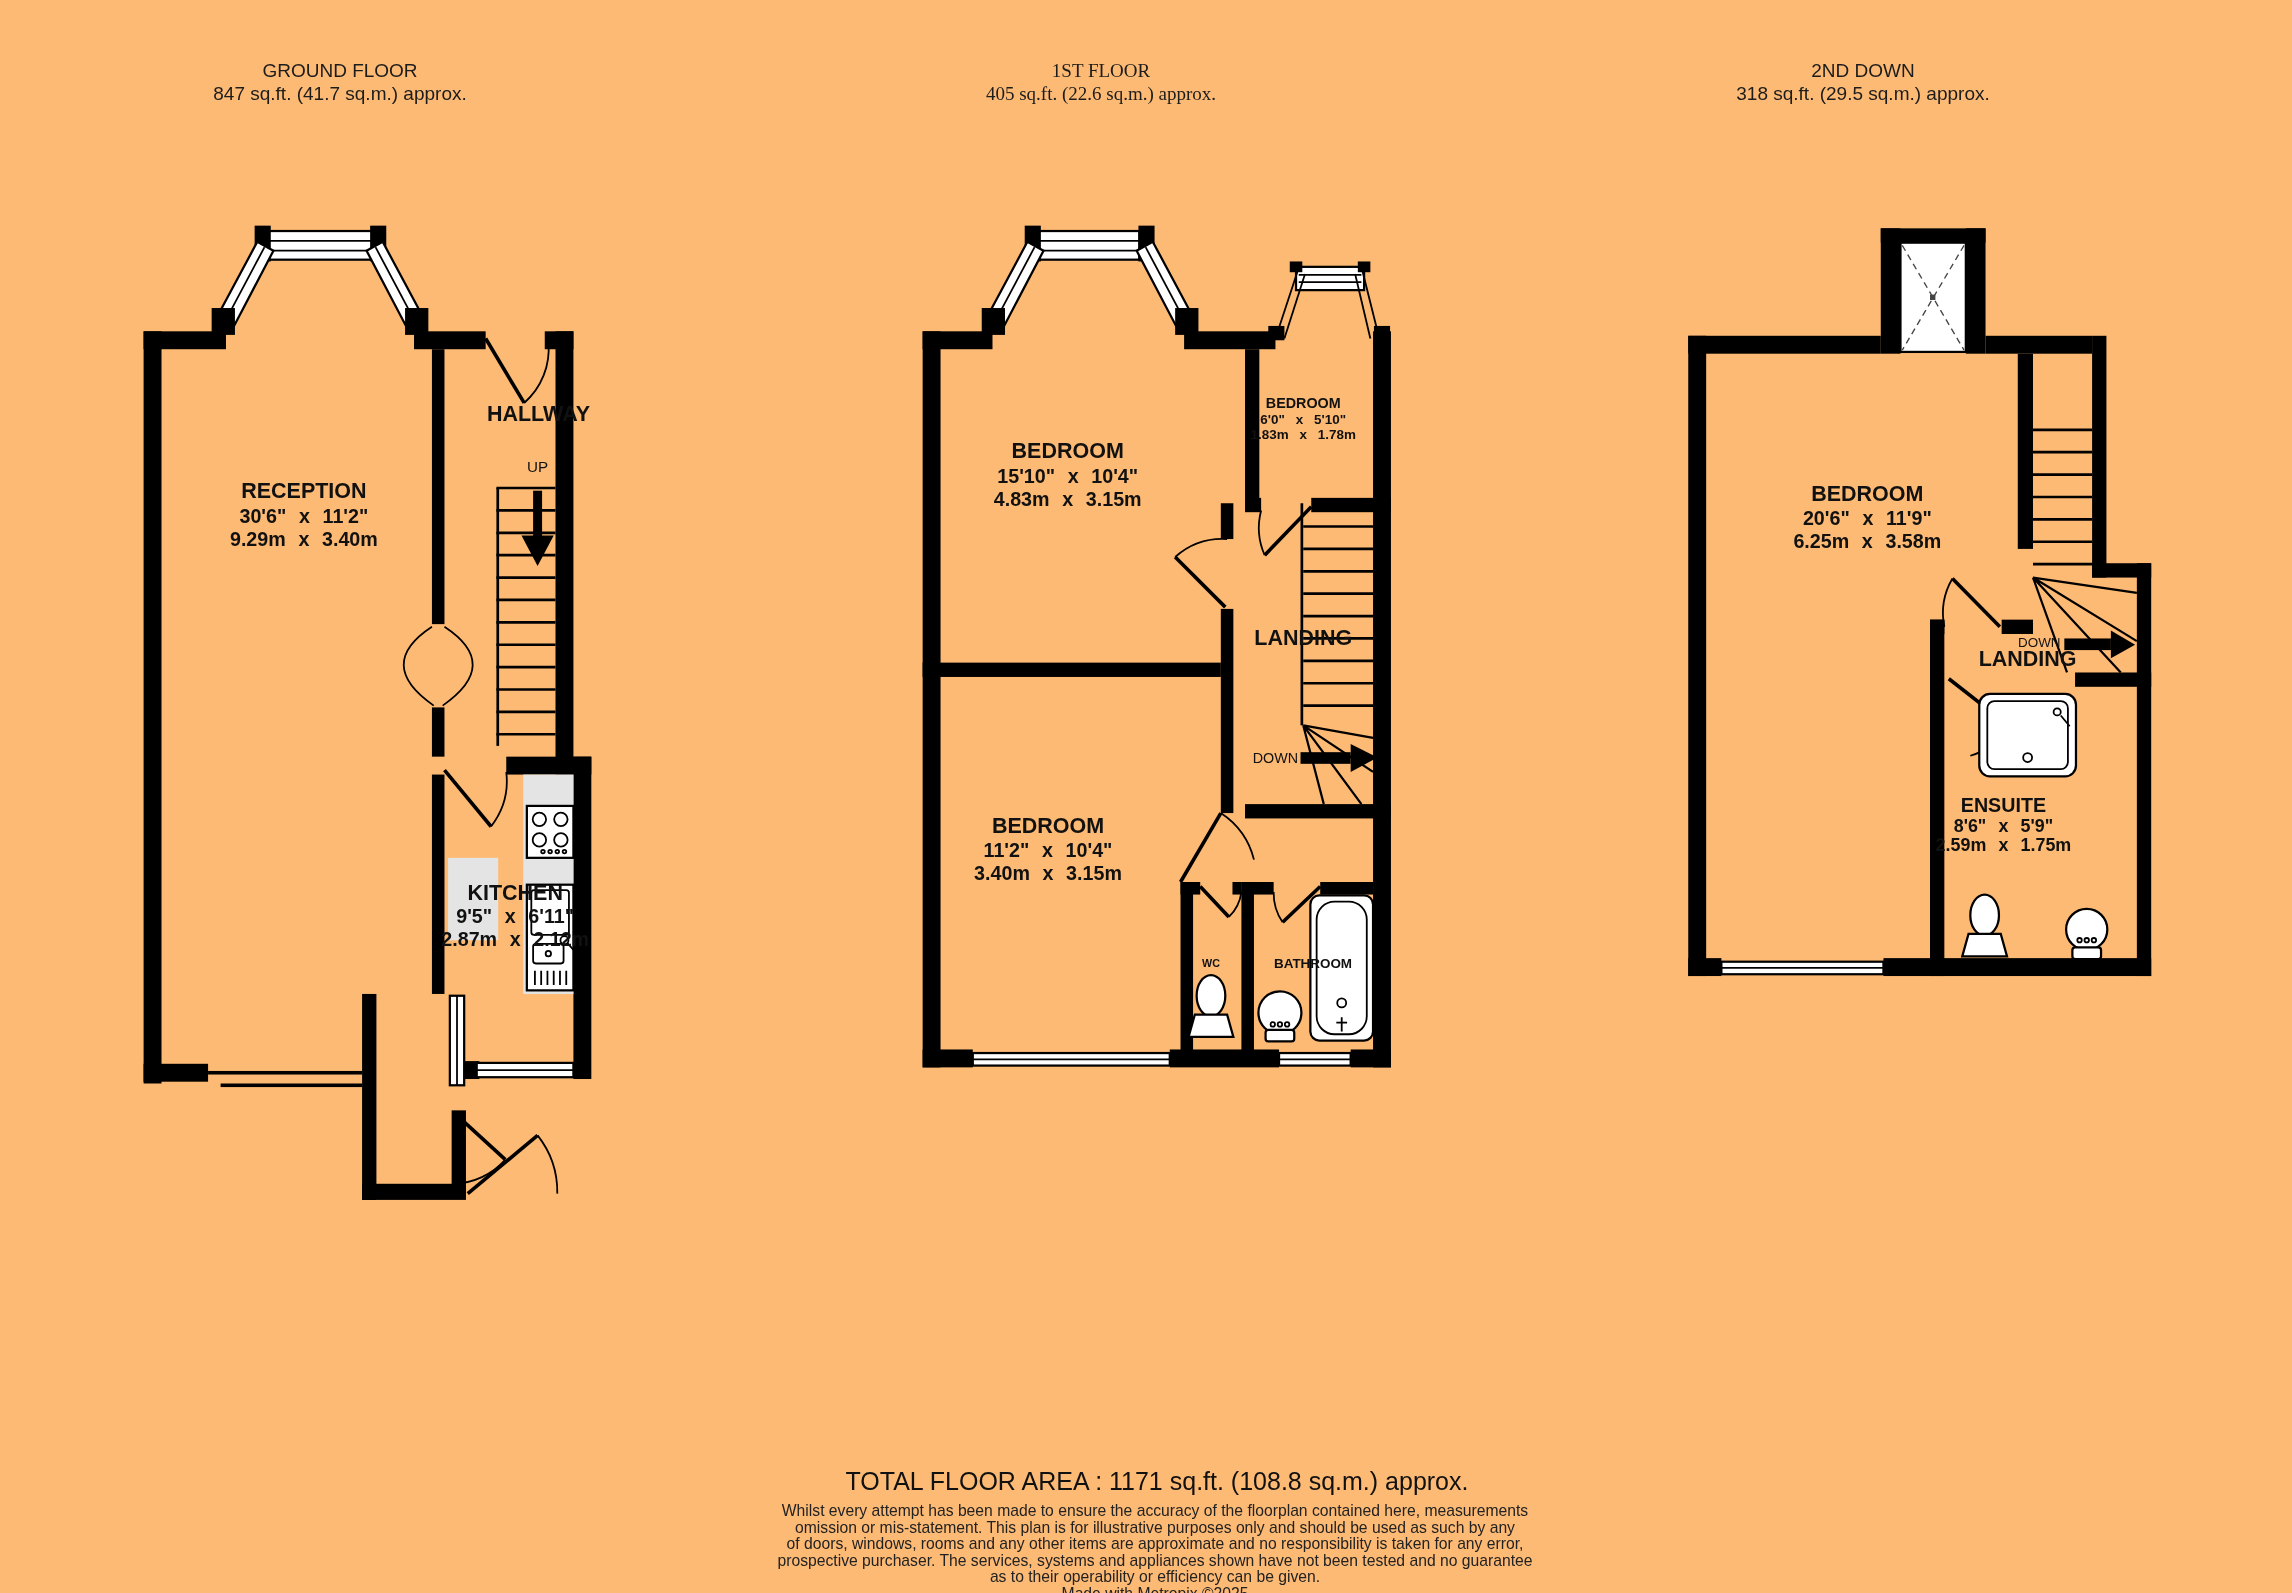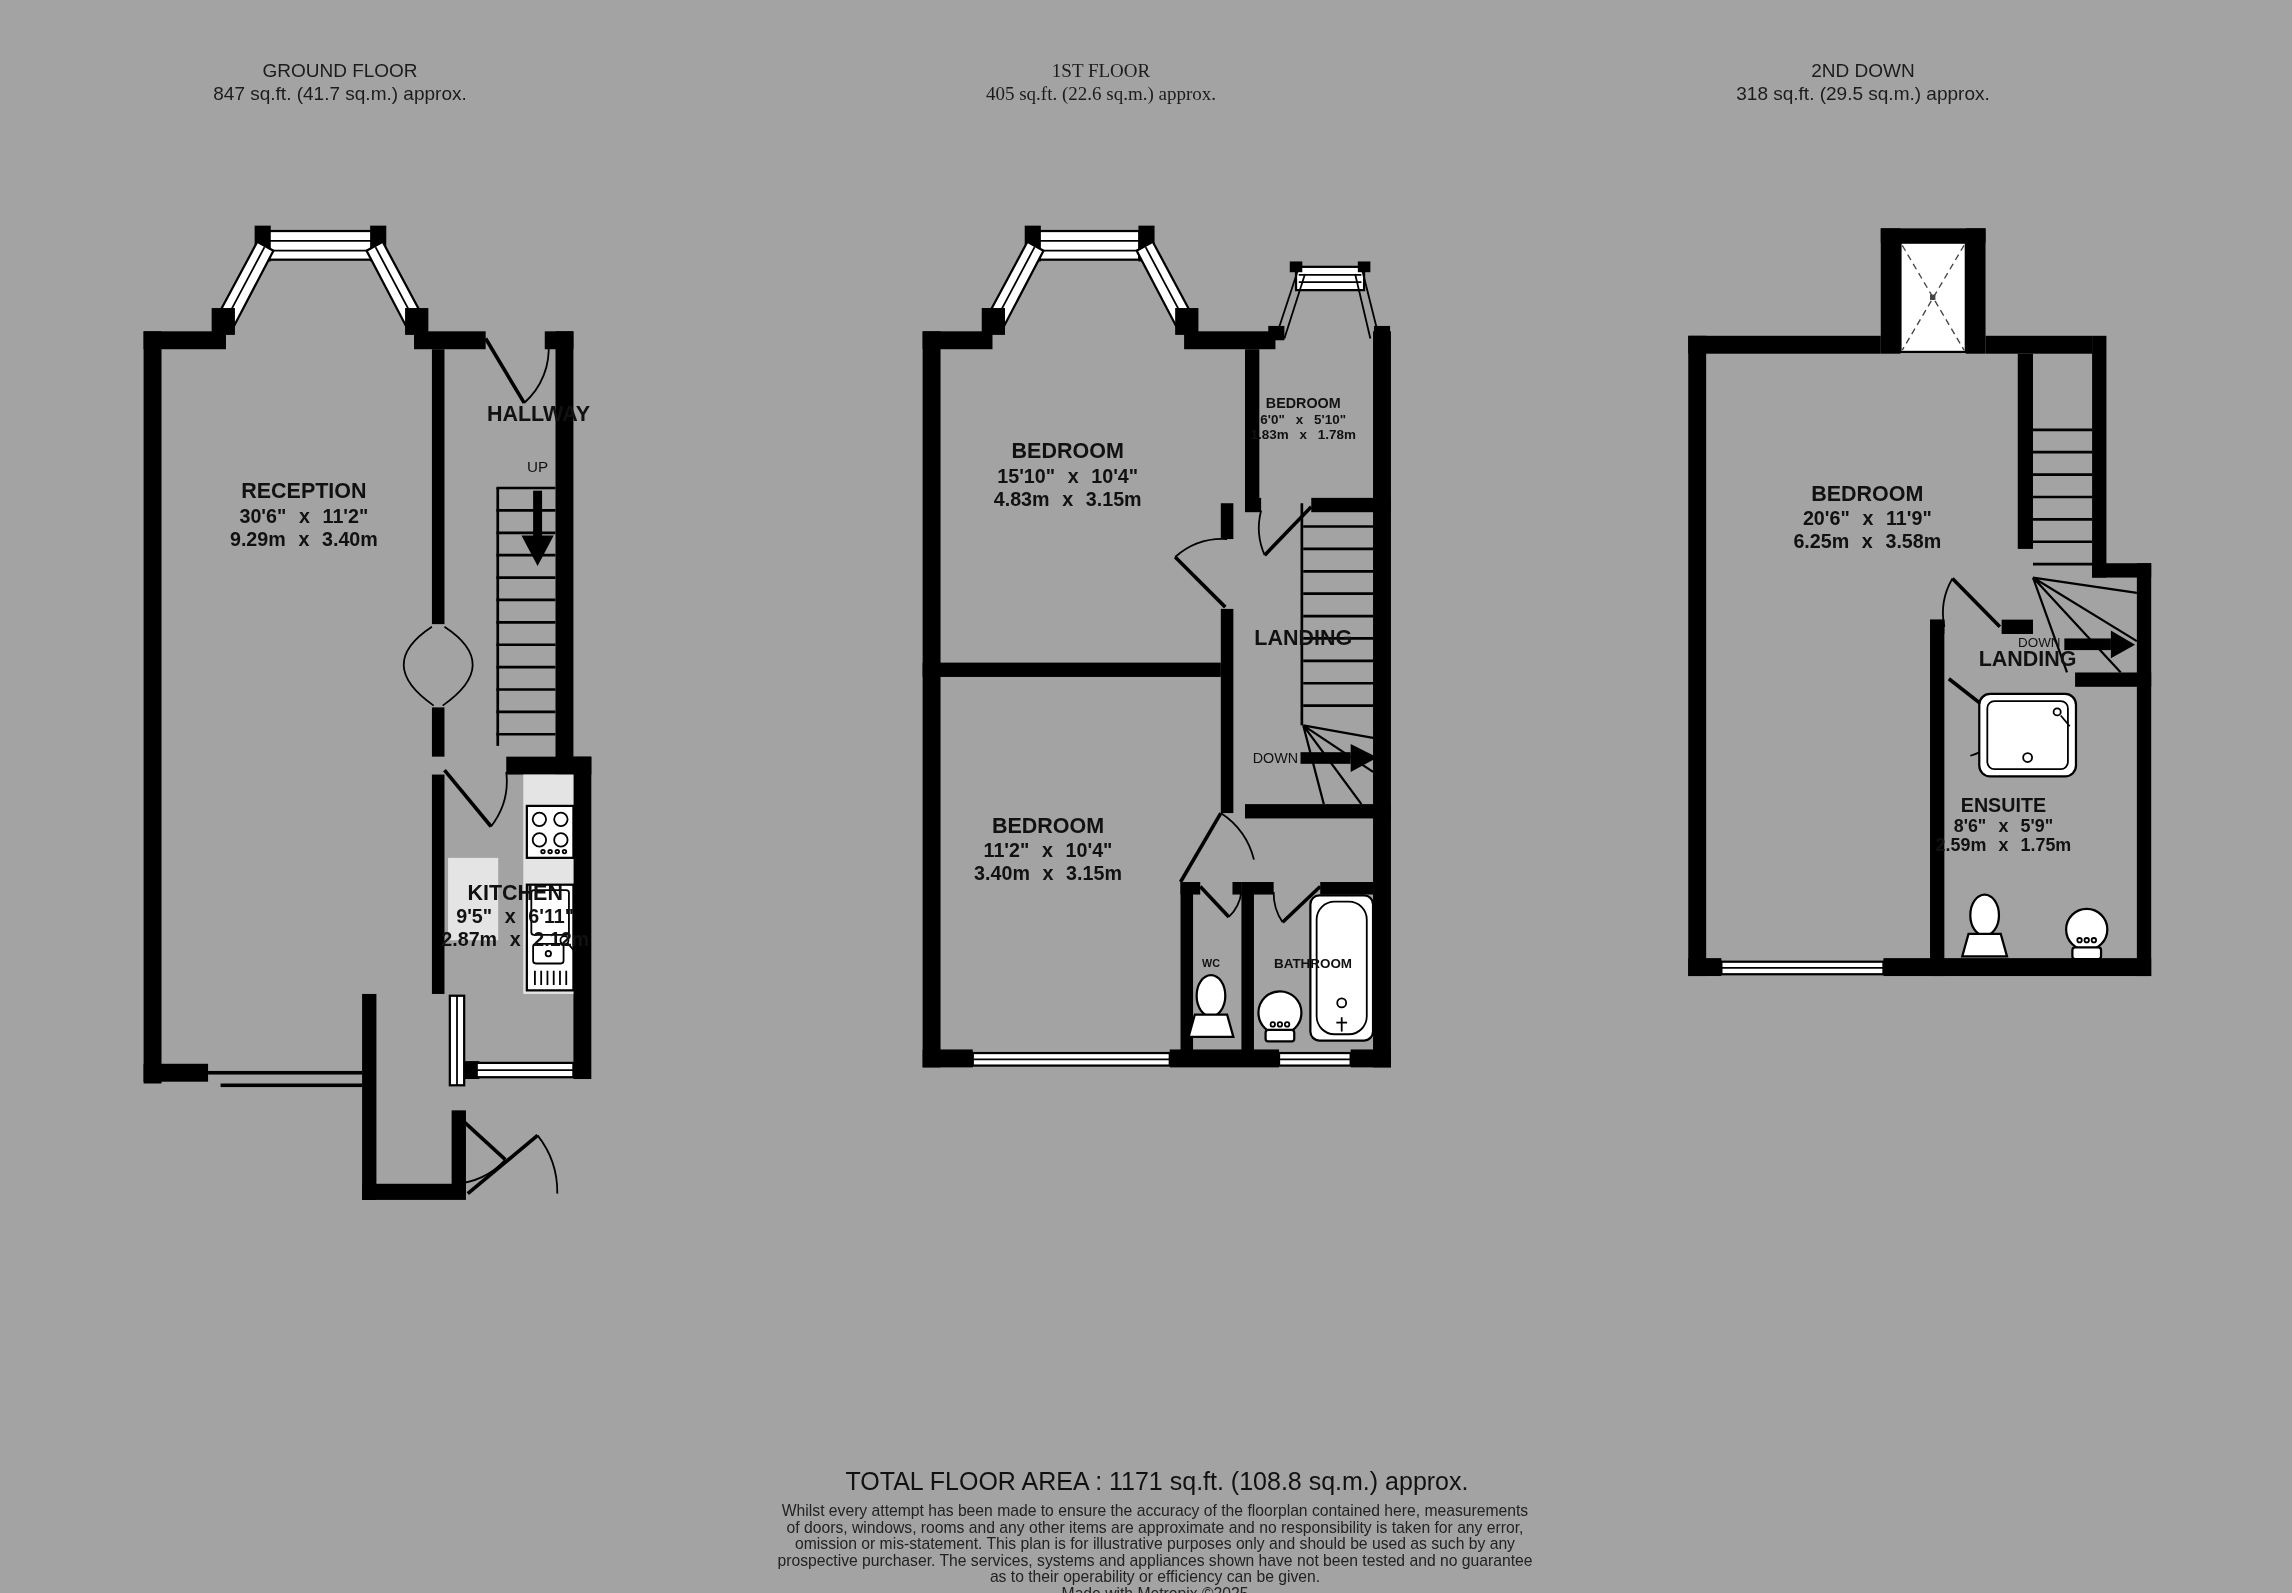--- a/index.html
+++ b/index.html
@@ -1,16 +1,16 @@
 <!DOCTYPE html>
 <html style="font-size:14.3px"><head>
 <meta charset="utf-8">
 <style>
   html,body{margin:0;padding:0;background:#fff;}
-  .canvas{position:relative;width:2293px;height:1593px;background:#a3a3a3;
+  .canvas{position:relative;width:2293px;height:1593px;background:#fdba74;
           font-family:"Liberation Sans",sans-serif;color:#111;overflow:hidden;}
   .floor-header{position:absolute;width:358px;text-align:center;font-size:19px;
                 line-height:23px;color:#1c1c1c;}
   .footer-total{position:absolute;left:575px;top:1467px;width:1164px;text-align:center;
                 font-size:25px;color:#111;}
   .footer-disclaimer{position:absolute;left:564px;top:1503px;width:1182px;text-align:center;
                      font-size:15.7px;line-height:15.7px;color:#222;}
   .footer-disclaimer div{margin-bottom:0.9px;text-align:center;}
   svg{position:absolute;left:0;top:0;}
   .lbl{font-family:"Liberation Sans",sans-serif;font-weight:bold;fill:#111;text-anchor:middle;}
@@ -327,21 +327,21 @@
       <text class="lbl" x="2264" y="744" font-size="24">LANDING</text>
       <text class="lbl" x="2237" y="907" font-size="22">ENSUITE</text>
       <text class="lbl dims" x="2237" y="929" font-size="20">8'6" x 5'9"</text>
       <text class="lbl dims" x="2237" y="950" font-size="20">2.59m x 1.75m</text>
     </g>
   </svg>
 
   <div class="footer-total">TOTAL FLOOR AREA : 1171 sq.ft. (108.8 sq.m.) approx.</div>
   <div class="footer-disclaimer">
     <div>Whilst every attempt has been made to ensure the accuracy of the floorplan contained here, measurements</div>
+    <div>omission or mis-statement. This plan is for illustrative purposes only and should be used as such by any</div>
     <div>of doors, windows, rooms and any other items are approximate and no responsibility is taken for any error,</div>
-    <div>omission or mis-statement. This plan is for illustrative purposes only and should be used as such by any</div>
     <div>prospective purchaser. The services, systems and appliances shown have not been tested and no guarantee</div>
     <div>as to their operability or efficiency can be given.</div>
     <div>Made with Metropix ©2025</div>
   </div>
 
 </div>
 
 
 </body></html>

